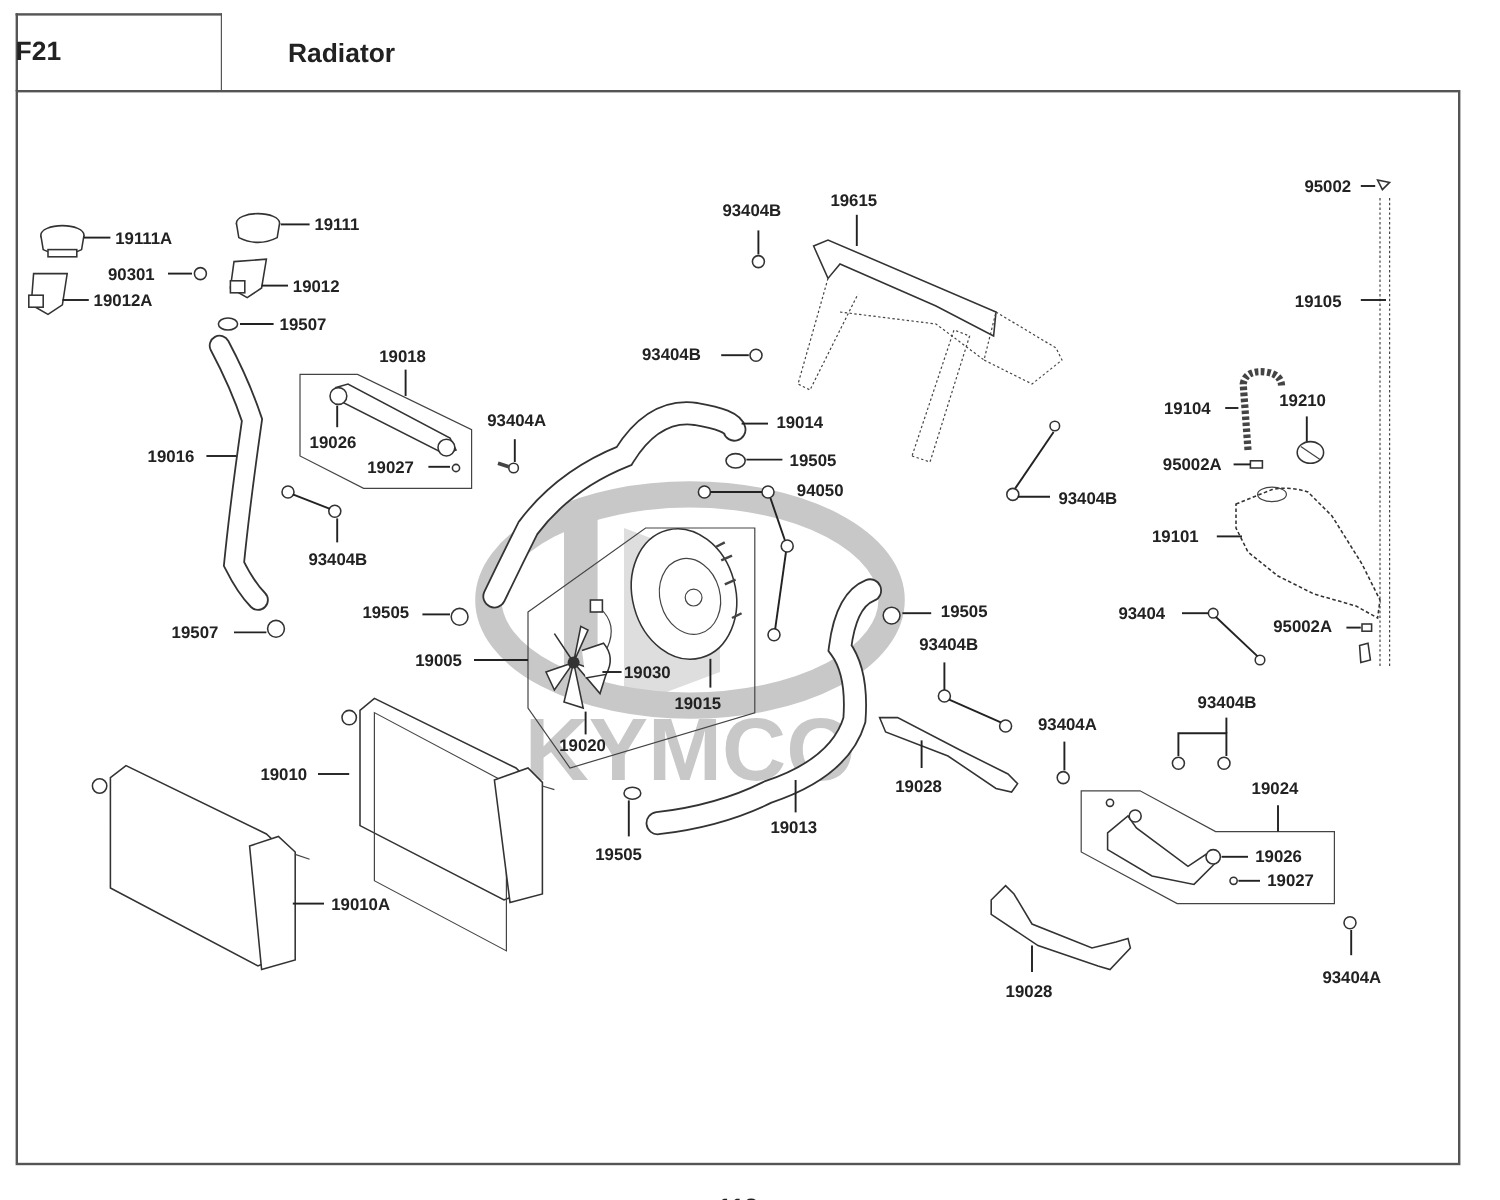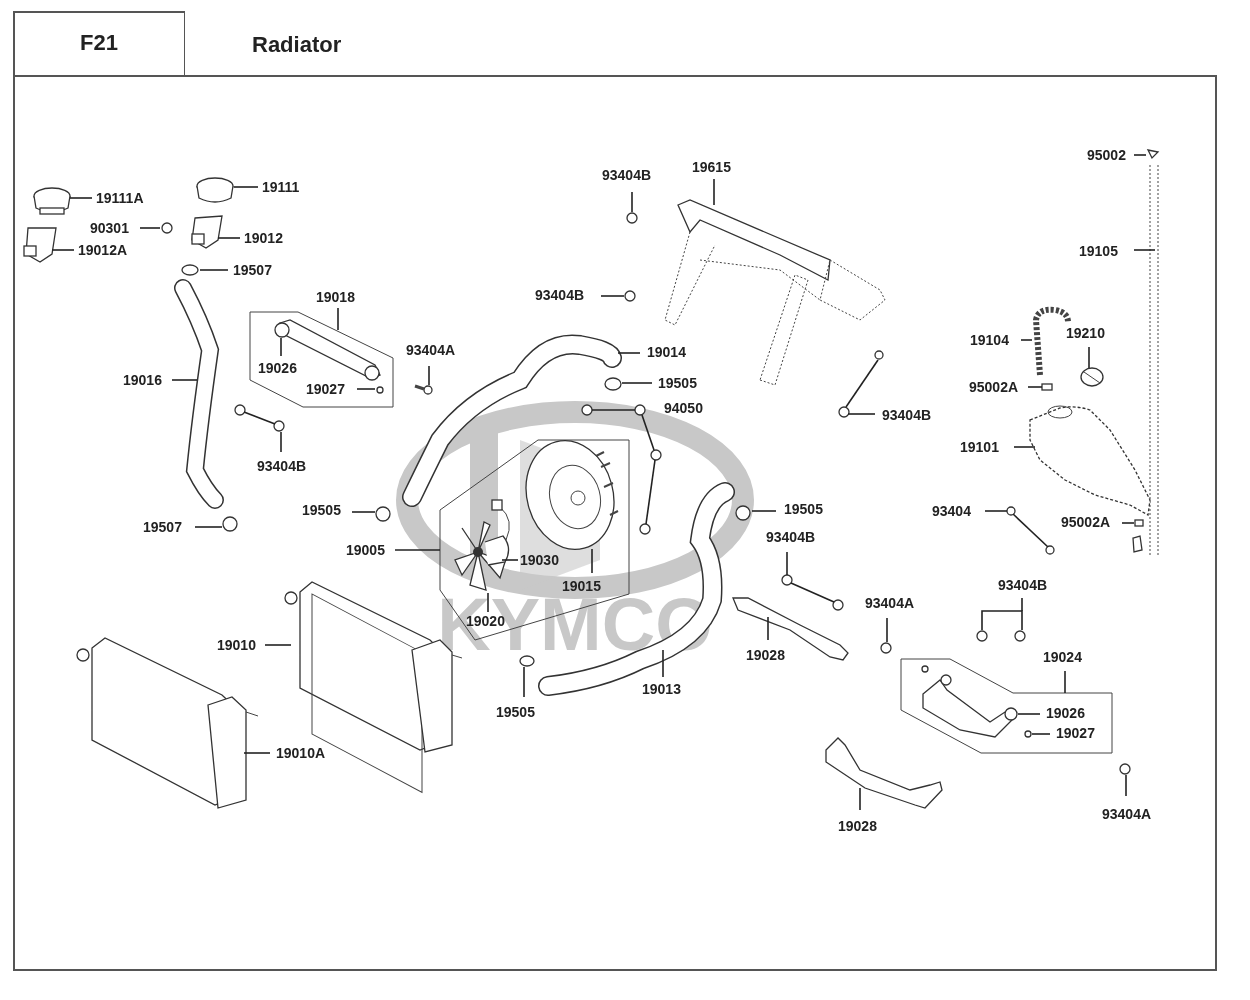--- a/index.html
+++ b/index.html
@@ -1,22 +1,22 @@
 <!DOCTYPE html>
 <html><head>
 <meta charset="utf-8">
 <style>
   html, body { margin:0; padding:0; background:#ffffff; }
   body { width:1250px; height:1000px; position:relative; overflow:hidden;
          font-family:"Liberation Sans", sans-serif; color:#222; }
   .hdr-code-box { position:absolute; left:13px; top:11px; width:172px; height:65px;
          border-left:2px solid #555; border-top:2px solid #555; border-right:1.5px solid #555; box-sizing:border-box; }
-  .hdr-code { position:absolute; left:13px; top:30px; width:172px; text-align:center;
+  .hdr-code { position:absolute; left:13px; top:30px; width:172px; 
          font-weight:bold; font-size:22px; color:#222; }
-  .hdr-title { position:absolute; left:252px; top:32px; font-weight:bold; font-size:22px; color:#222; }
+  .hdr-title { position:absolute; left:240px; top:32px; font-weight:bold; font-size:22px; color:#222; }
   .frame { position:absolute; left:13px; top:75px; width:1204px; height:896px;
          border:2px solid #555; box-sizing:border-box; }
   .page-num { position:absolute; left:0; top:975px; width:1230px; text-align:center;
          font-weight:bold; font-size:21px; color:#222;margin-top:20px; }
   svg.drawing { position:absolute; left:0; top:0; width:1250px; height:1000px; }
   .lbl { font-family:"Liberation Sans", sans-serif; font-weight:bold; font-size:14px; fill:#222; }
   .ln { stroke:#222; stroke-width:1.6; fill:none; }
   .part { stroke:#333; stroke-width:1.3; fill:#fff; }
   .thin { stroke:#444; stroke-width:1; fill:none; }
   .dot { stroke:#444; stroke-width:1; fill:none; stroke-dasharray:2 2; }

